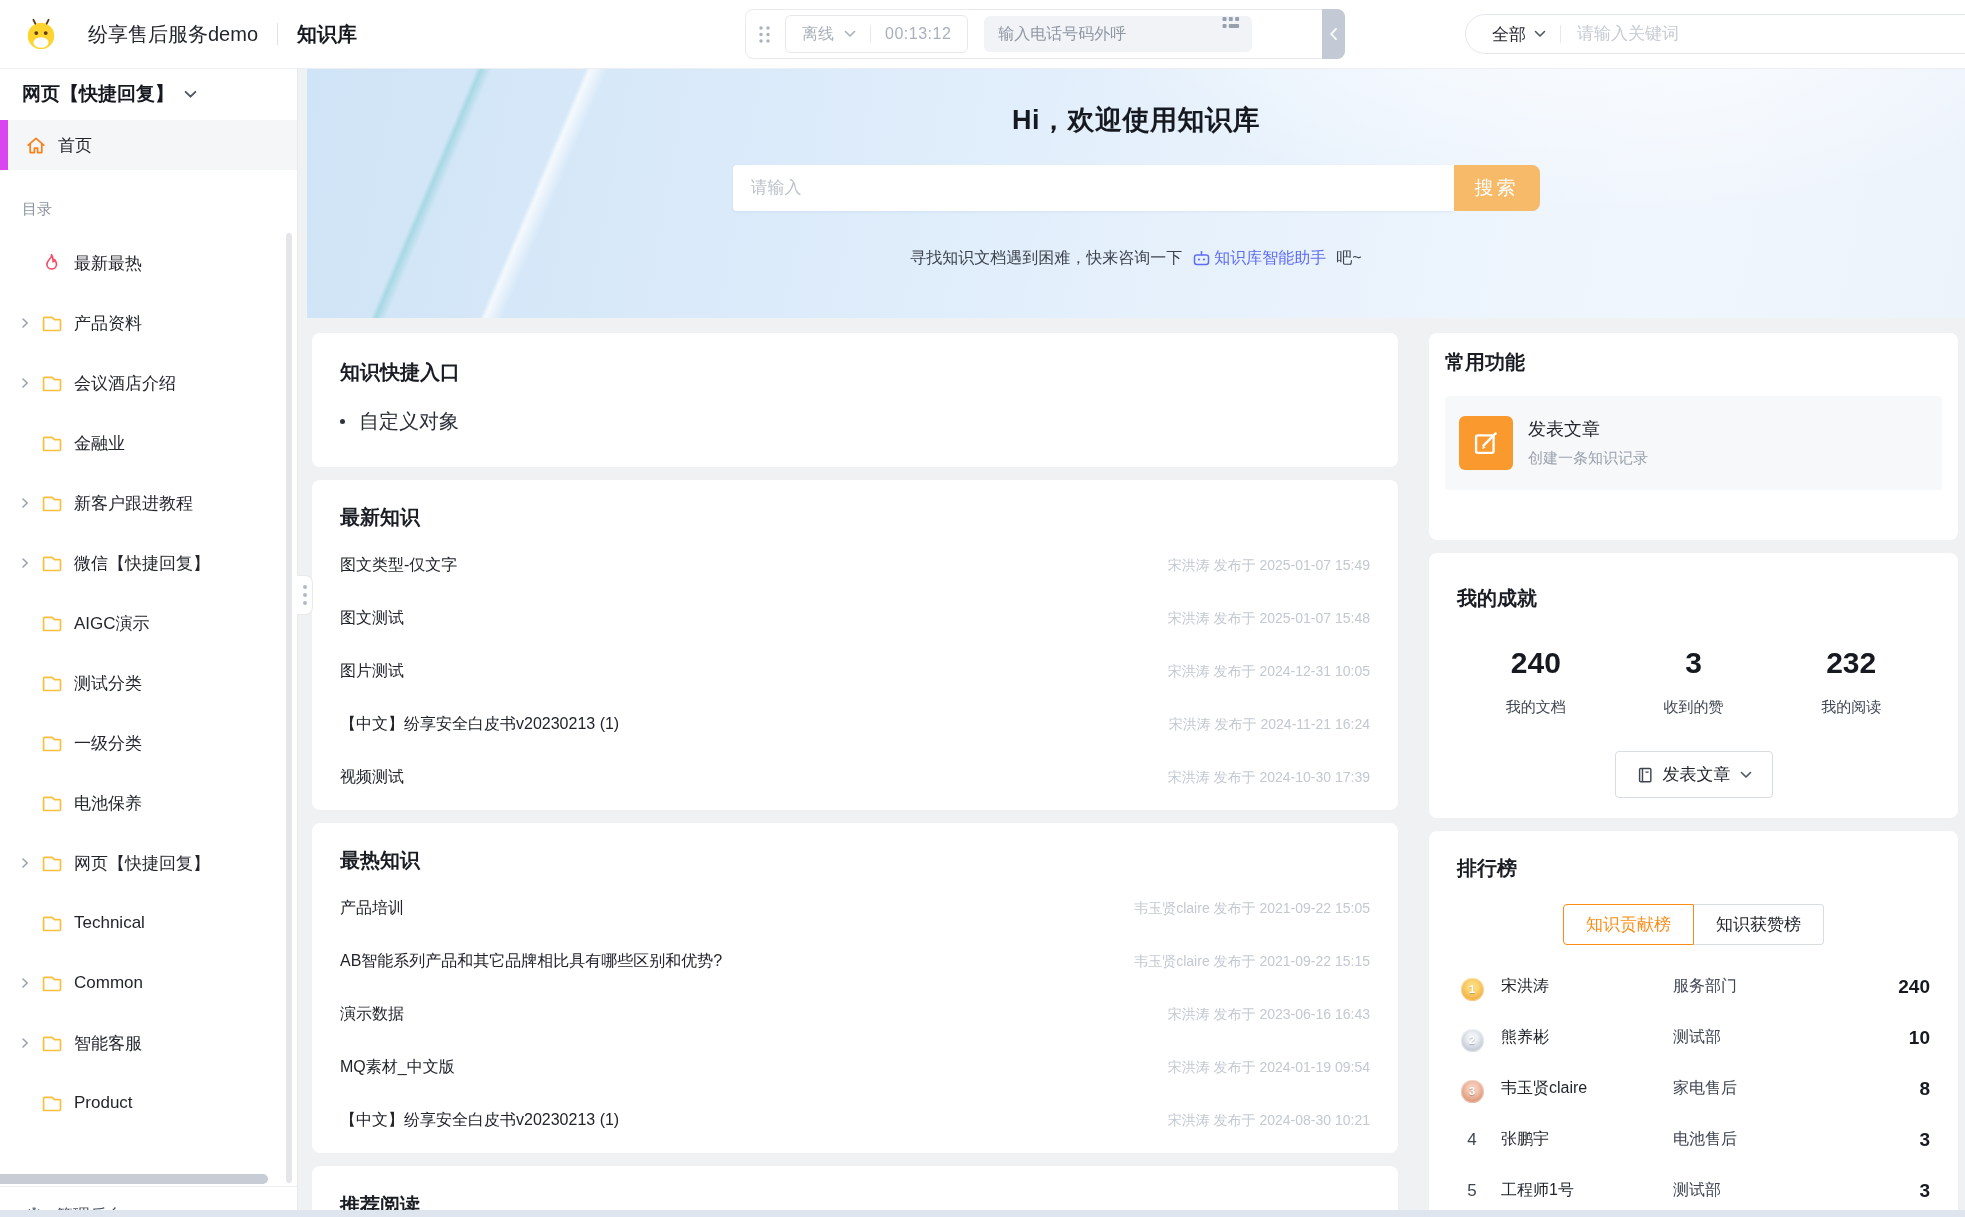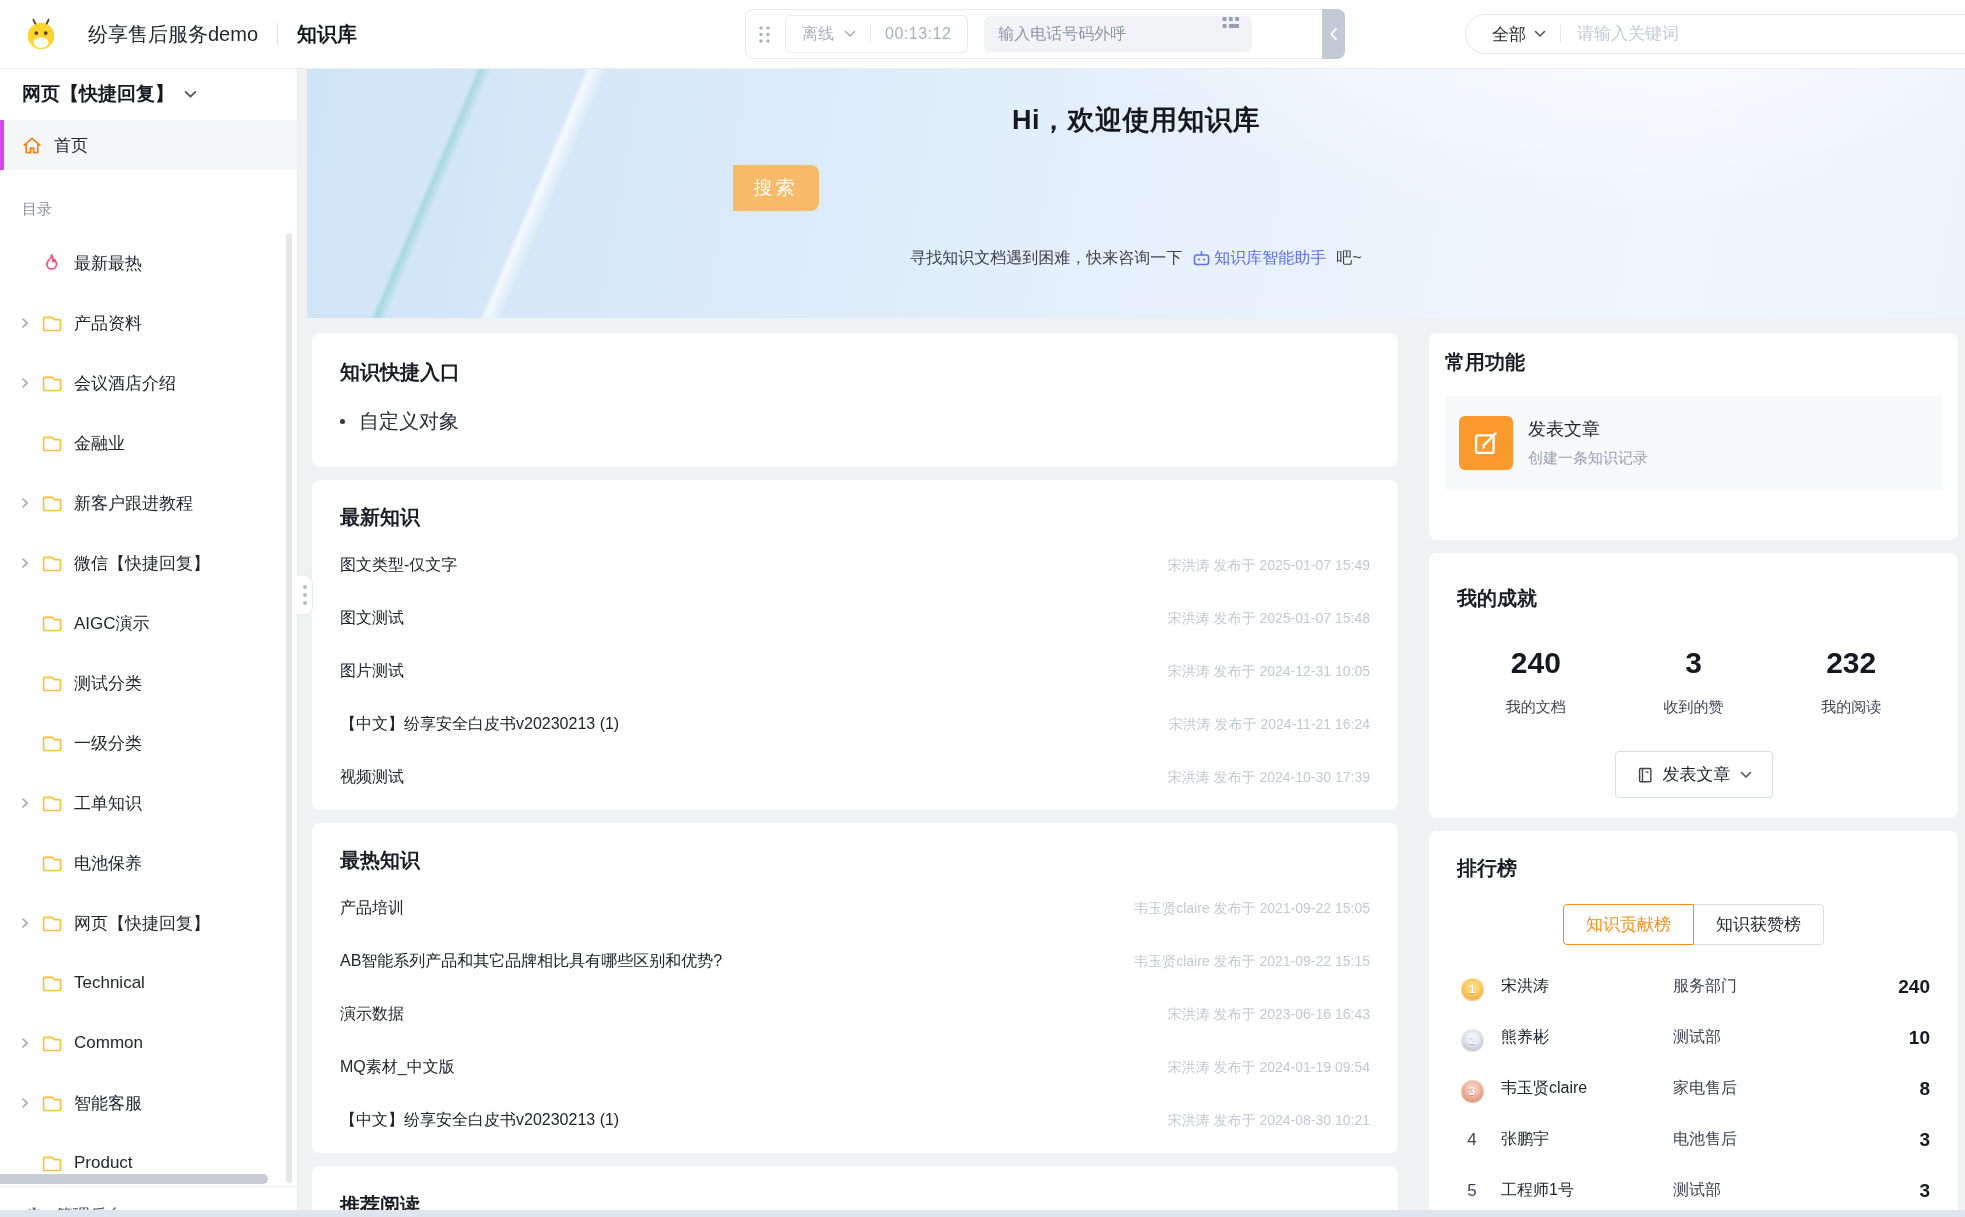--- a/index.html
+++ b/index.html
@@ -29,21 +29,21 @@
   .topbar-search{position:absolute;left:1465px;top:14px;width:530px;height:40px;border:1px solid #e3e6eb;border-radius:20px;background:#fff;display:flex;align-items:center;box-sizing:border-box;padding-left:26px;}
   .scope{font-size:17px;color:#23262d;display:flex;align-items:center;gap:8px;cursor:pointer;}
   .scope .cd{color:#4e5561;}
   .topbar-search .pill-divider{margin:0 14px;}
   .topbar-search input{flex:1;border:none;outline:none;background:transparent;font-size:17px;font-family:inherit;color:#3a3f47;}
   .topbar-search input::placeholder{color:#c6cbd4;}
   
   .sidebar{position:absolute;top:68px;left:0;width:298px;bottom:0;background:#fff;border-right:1px solid #e8eaee;box-sizing:border-box;z-index:10;overflow:hidden;}
   .side-header{height:52px;display:flex;align-items:center;gap:10px;padding:0 22px;font-size:19px;font-weight:bold;color:#16191f;cursor:pointer;}
   .side-header .cd{color:#4e5561;}
-  .home-item{height:50px;display:flex;align-items:center;gap:12px;background:#f5f6f8;border-left:4px solid #d946ef;padding-left:18px;font-size:17px;color:#23262d;cursor:pointer;}
+  .home-item{height:50px;display:flex;align-items:center;gap:12px;background:#f5f6f8;border-left:8px solid #d946ef;padding-left:18px;font-size:17px;color:#23262d;cursor:pointer;}
   .dir-label{margin:30px 0 0 22px;font-size:15px;color:#8a919f;}
   .nav-list{margin-top:14px;}
   .nav-item{height:60px;display:flex;align-items:center;padding-left:20px;cursor:pointer;}
   .nav-item .chev-slot{width:22px;display:flex;align-items:center;}
   .nav-item .ic-slot{width:32px;display:flex;align-items:center;}
   .nav-item .lbl{font-size:17px;color:#23262d;}
   .v-scroll{position:absolute;right:5px;top:165px;width:6px;height:950px;background:#e4e6ea;border-radius:3px;cursor:pointer;}
   .h-scroll{position:absolute;left:0;bottom:33px;width:268px;height:10px;background:#c8ccd4;border-radius:0 5px 5px 0;cursor:pointer;}
   .side-footer{position:absolute;left:0;right:0;bottom:-26px;height:56px;border-top:1px solid #eceef1;display:flex;align-items:center;gap:12px;padding-left:24px;background:#fff;font-size:17px;color:#4e5561;cursor:pointer;}
   .drag-handle{position:absolute;left:297px;top:575px;width:15px;height:38px;background:#fff;border:1px solid #e8eaee;border-left:none;border-radius:0 8px 8px 0;display:flex;flex-direction:column;align-items:center;justify-content:center;gap:4px;z-index:15;cursor:pointer;}
@@ -324,33 +324,20 @@
     <div class="nav-item">
       <span class="chev-slot"></span>
       <span class="ic-slot">
           <svg width="20" height="17" viewBox="0 0 20 17">
             <path d="M1.6 15.4V3.2c0-.5.4-.9.9-.9h7.6l2.4 2.4h5.1c.5 0 .9.4.9.9v9c0 .5-.4.9-.9.9H2.5c-.5 0-.9-.4-.9-.9z" fill="none" stroke="#fbbf3d" stroke-width="1.7" stroke-linejoin="round"></path>
           </svg>
         </span>
       <span class="lbl">一级分类</span>
     </div>
 
-    <div class="nav-item">
-      <span class="chev-slot">
-          <svg width="10" height="12" viewBox="0 0 10 12">
-            <path d="M3 2l4.2 4L3 10" fill="none" stroke="#9aa1ad" stroke-width="1.6" stroke-linecap="round" stroke-linejoin="round"></path>
-          </svg>
-        </span>
-      <span class="ic-slot">
-          <svg width="20" height="17" viewBox="0 0 20 17">
-            <path d="M1.6 15.4V3.2c0-.5.4-.9.9-.9h7.6l2.4 2.4h5.1c.5 0 .9.4.9.9v9c0 .5-.4.9-.9.9H2.5c-.5 0-.9-.4-.9-.9z" fill="none" stroke="#fbbf3d" stroke-width="1.7" stroke-linejoin="round"></path>
-          </svg>
-        </span>
-      <span class="lbl">工单知识</span>
-    </div>
 
     <div class="nav-item">
       <span class="chev-slot"></span>
       <span class="ic-slot">
           <svg width="20" height="17" viewBox="0 0 20 17">
             <path d="M1.6 15.4V3.2c0-.5.4-.9.9-.9h7.6l2.4 2.4h5.1c.5 0 .9.4.9.9v9c0 .5-.4.9-.9.9H2.5c-.5 0-.9-.4-.9-.9z" fill="none" stroke="#fbbf3d" stroke-width="1.7" stroke-linejoin="round"></path>
           </svg>
         </span>
       <span class="lbl">电池保养</span>
     </div>
@@ -437,20 +424,21 @@
     <i></i>
     <i></i>
   </div>
 
 <div class="main">
 
   <div class="hero">
     <div class="hero-inner">
       <div class="hero-title">Hi，欢迎使用知识库</div>
       <div class="hero-search">
+        <input placeholder="请输入" style="">
         <button class="search-btn">搜索</button>
       </div>
       <div class="hero-helper">
         <span>寻找知识文档遇到困难，快来咨询一下</span>
         <span class="helper-link">
           <span>
             <svg width="19" height="17" viewBox="0 0 19 17">
                 <rect x="2.5" y="5" width="14" height="9.5" rx="2.2" fill="none" stroke="#5e6cf2" stroke-width="1.5"></rect>
                 <circle cx="7" cy="9.5" r="1.1" fill="#5e6cf2"></circle>
                 <circle cx="12" cy="9.5" r="1.1" fill="#5e6cf2"></circle>

